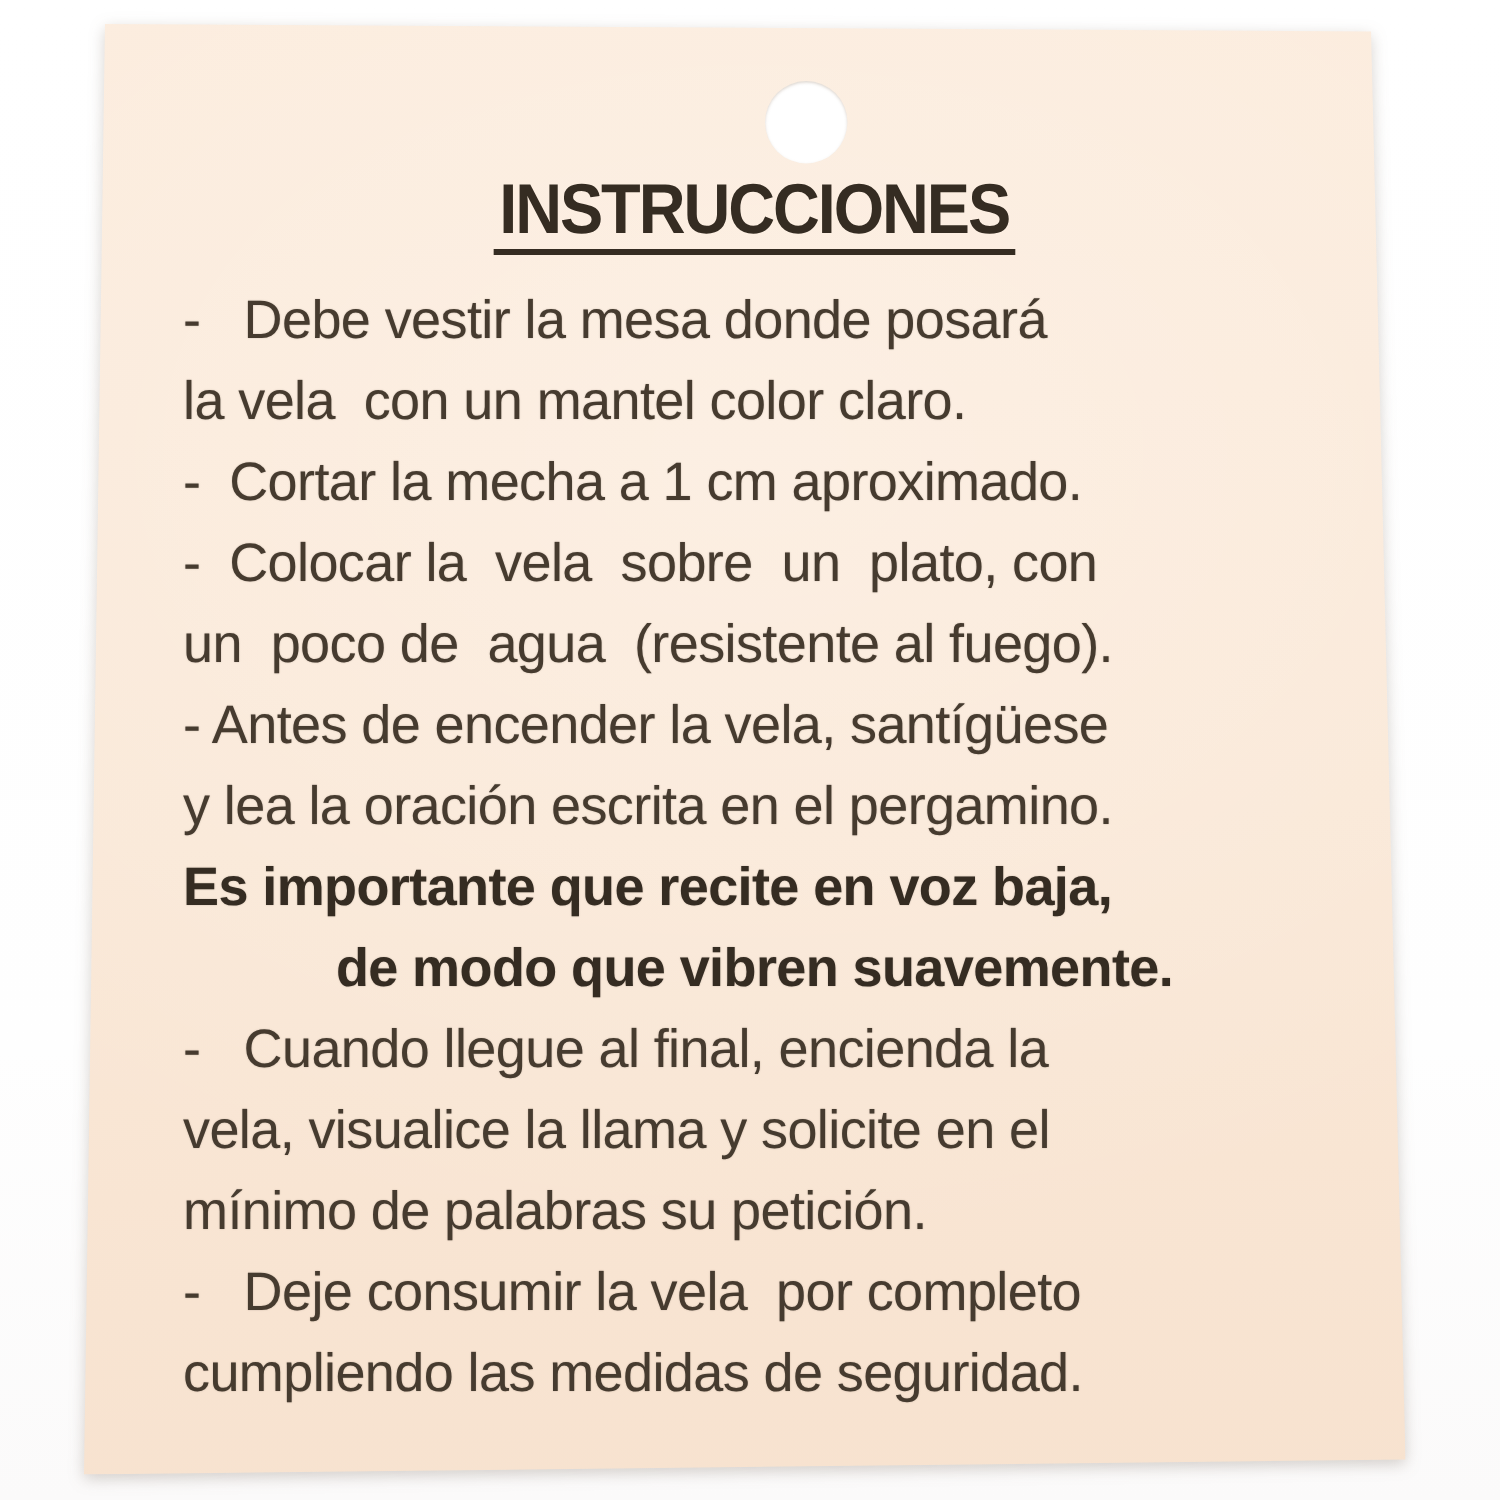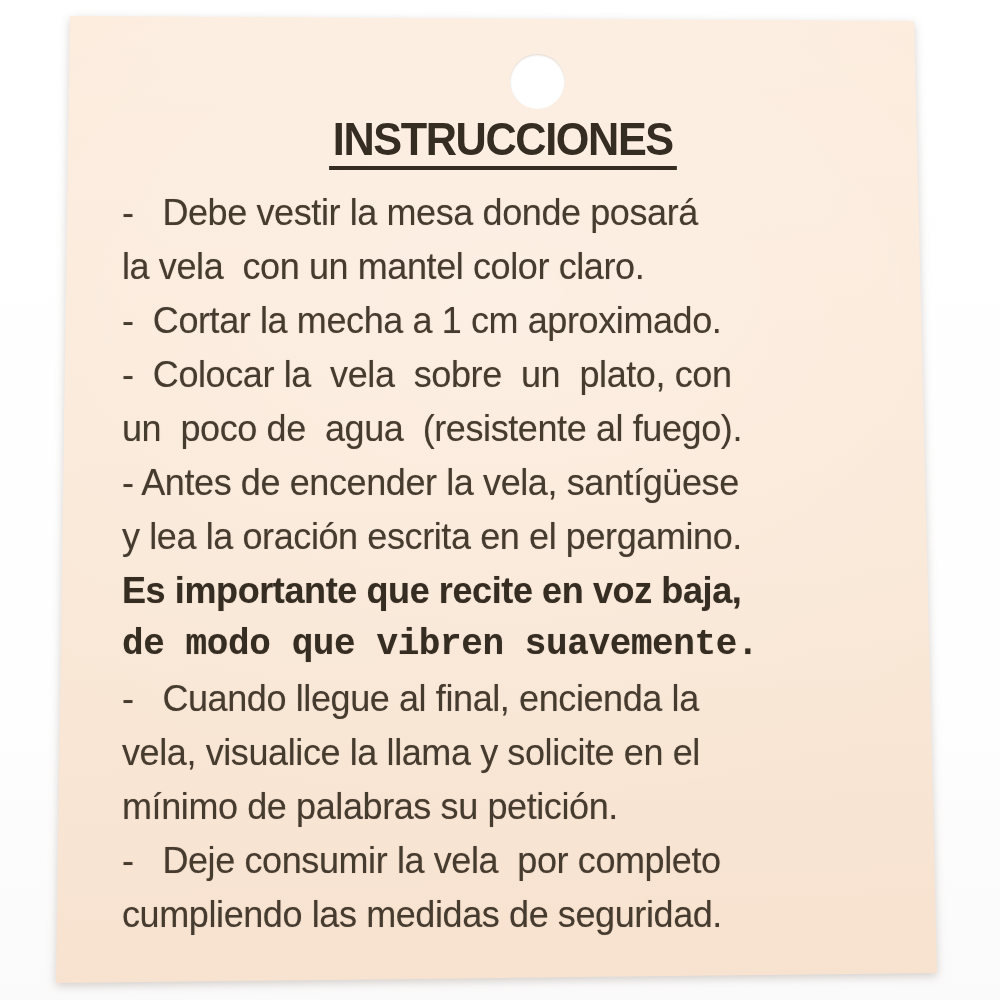--- a/index.html
+++ b/index.html
@@ -74,23 +74,22 @@
   }
   .line {
     color: var(--ink);
     text-shadow: 0 0 1px rgba(70,58,45,0.35);
   }
   .line.bold {
     font-weight: 700;
     color: var(--ink-title);
   }
   .line.center {
-    text-align: left;
+    text-align: center;
     white-space: normal;
-    font-family: Liberation Mono, monospace;
   }
 </style>
 </head>
 <body>
 
 <div class="photo">
   <div class="paper-shadow-wrap">
     <div class="paper"></div>
   </div>
 

